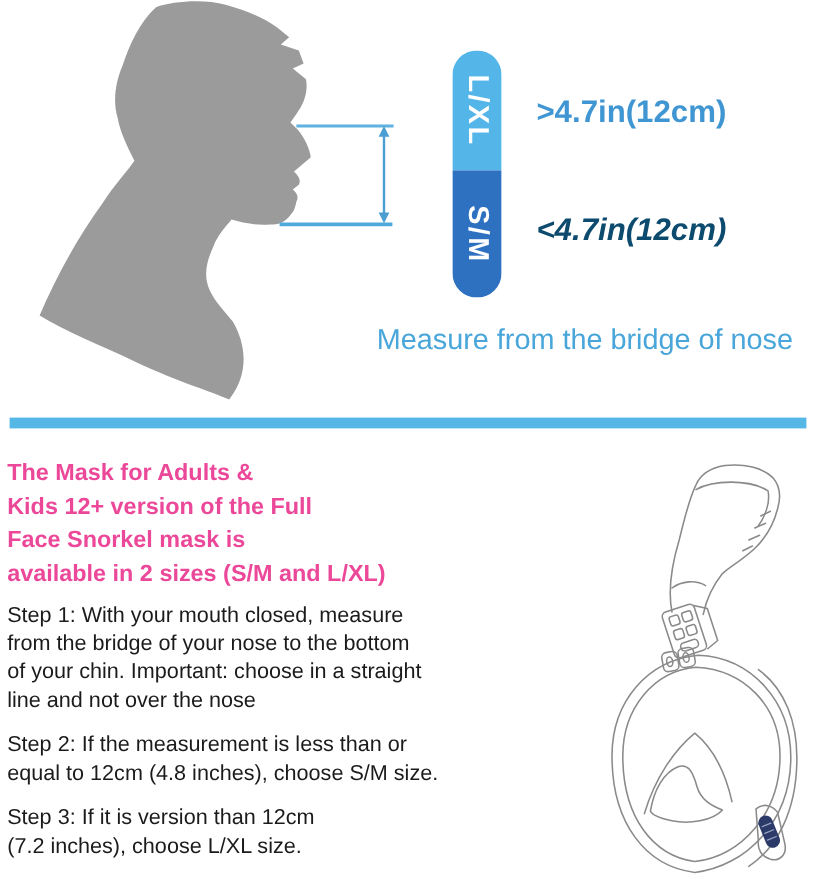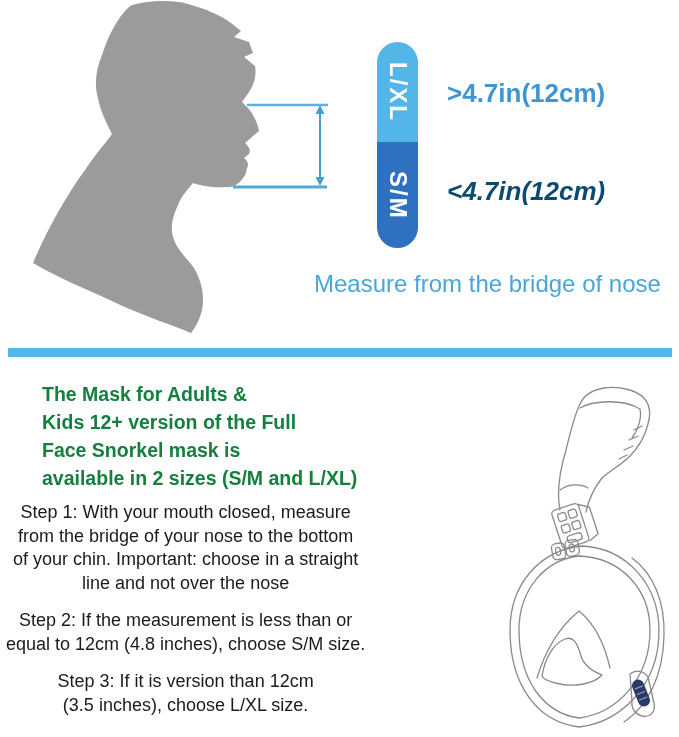--- a/index.html
+++ b/index.html
@@ -41,29 +41,28 @@
 
   
   .divider{
     position:absolute;left:8px;top:348px;width:664px;height:9px;
     background:#55b7e6;
   }
 
   
   .heading{
     position:absolute;left:6px;top:380px;
-    font-size:19.5px;font-weight:700;line-height:28px;color:#15803d;
+    font-size:19.5px;font-weight:700;line-height:28px;color:#ec4899;
     white-space:nowrap;
-    margin-left:36px;
   }
   .steps{
     position:absolute;left:6px;top:501px;
     font-size:18px;line-height:23.5px;color:#1b1b1b;white-space:nowrap;
   }
-  .step{margin:0 0 14px 0;text-align:center;}
+  .step{margin:0 0 14px 0;}
 </style>
 </head>
 <body>
 
 <div class="canvas">
 
   <svg class="abs" style="left:18px;top:0;" width="250" height="345" viewBox="0 0 250 345">
     <path fill="#9b9b9b" d="
       M112,6
       C126,1 152,-1 170,4
@@ -132,21 +131,21 @@
       <div>from the bridge of your nose to the bottom</div>
       <div>of your chin. Important: choose in a straight</div>
       <div>line and not over the nose</div>
     </div>
     <div class="step">
       <div>Step 2: If the measurement is less than or</div>
       <div>equal to 12cm (4.8 inches), choose S/M size.</div>
     </div>
     <div class="step">
       <div>Step 3: If it is version than 12cm</div>
-      <div>(3.5 inches), choose L/XL size.</div>
+      <div>(7.2 inches), choose L/XL size.</div>
     </div>
   </div>
 
   <svg class="abs" style="left:482px;top:378px;" width="190" height="358" viewBox="0 0 190 358" fill="none" stroke="#8a8a8a" stroke-width="1.3" stroke-linecap="round" stroke-linejoin="round">
 
     <path d="M78,132 C74,112 78,92 84,72 C88,56 92,38 98,26 C102,17 110,12 122,10
              C138,8 154,12 162,20 C168,27 169,36 166,46 C163,58 156,70 148,78
              C138,88 126,94 120,100 C112,110 107,120 104,134"></path>
     <path d="M98,30 C112,22 142,21 158,31 C160,40 156,52 150,60"></path>
 

